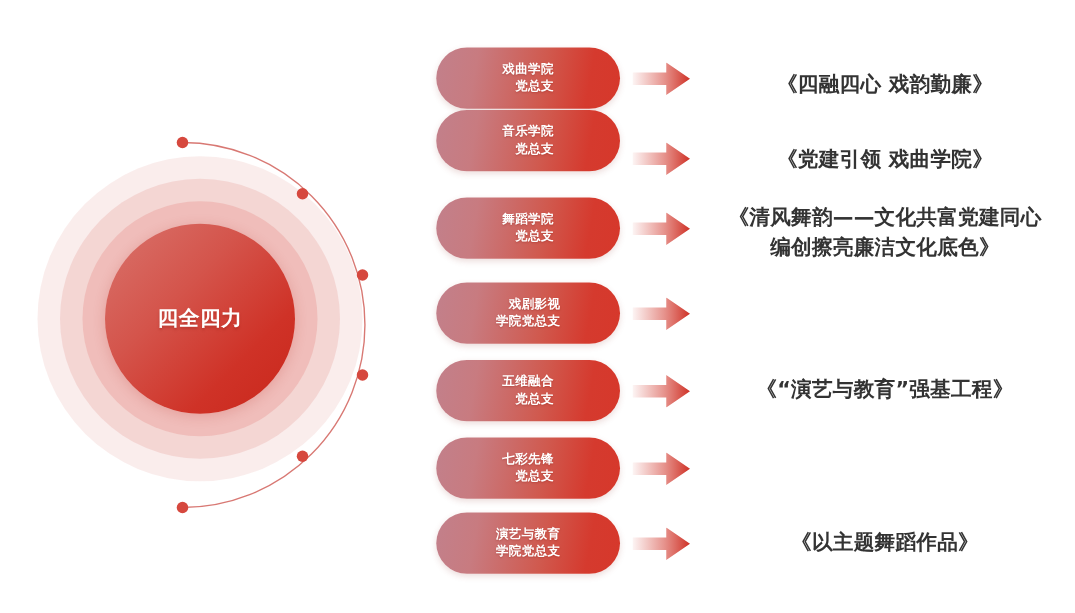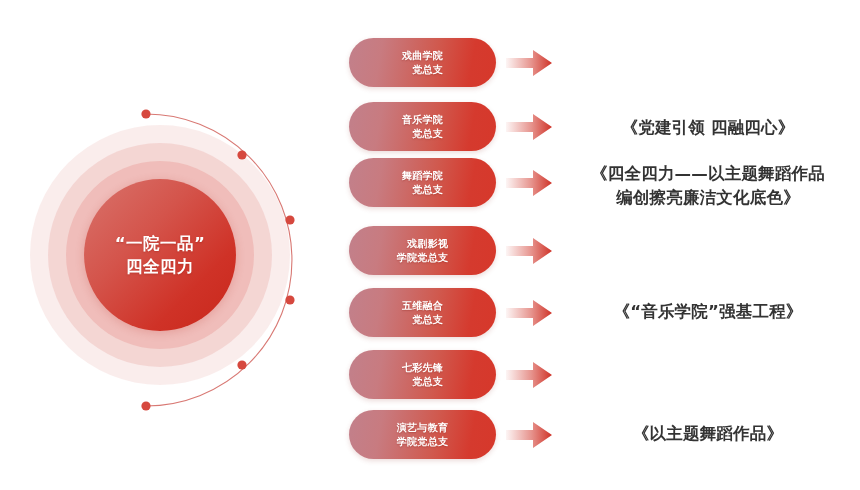--- a/index.html
+++ b/index.html
@@ -129,21 +129,20 @@
 <body>
 
 <div id="canvas">
 
   <div id="emblem">
     <div class="ring ring-outer3"></div>
     <div class="ring ring-outer2"></div>
     <div class="ring ring-outer1"></div>
     <div class="ring ring-core"></div>
     <div id="emblem-label">
-      <div>“一院一品”</div>
       <div>四全四力</div>
     </div>
   </div>
 
   <svg id="arc-svg" viewBox="0 0 320 300">
     <path d="M 126 4 A 146 146 0 0 1 126 296" fill="none" stroke="#d1605a" stroke-width="1.1" opacity=".85"></path>
     <circle cx="126" cy="4" r="4.6" fill="#d6483e"></circle>
     <circle cx="222" cy="45" r="4.6" fill="#d6483e"></circle>
     <circle cx="270" cy="110" r="4.6" fill="#d6483e"></circle>
     <circle cx="270" cy="190" r="4.6" fill="#d6483e"></circle>
@@ -158,52 +157,53 @@
   <svg class="arrow" style="top:50px" viewBox="0 0 46 26">
     <defs>
         <linearGradient id="ag1" x1="0" y1="0" x2="1" y2="0">
       <stop offset="0%" stop-color="#d23b30" stop-opacity=".05"></stop>
       <stop offset="55%" stop-color="#d23b30" stop-opacity=".55"></stop>
       <stop offset="100%" stop-color="#cf3227" stop-opacity="1"></stop>
     </linearGradient>
       </defs>
     <path d="M0 8 H27 V0 L46 13 L27 26 V18 H0 Z" fill="url(#ag1)"></path>
   </svg>
-
-  <div class="pill" style="top:102px">
+  <div class="title center" style="top:56px">《四融四心 戏韵勤廉》</div>
+
+  <div class="pill" style="top:88px">
     <span class="pill-label">音乐学院
 党总支</span>
   </div>
   <svg class="arrow" style="top:114px" viewBox="0 0 46 26">
     <defs>
         <linearGradient id="ag2" x1="0" y1="0" x2="1" y2="0">
       <stop offset="0%" stop-color="#d23b30" stop-opacity=".05"></stop>
       <stop offset="55%" stop-color="#d23b30" stop-opacity=".55"></stop>
       <stop offset="100%" stop-color="#cf3227" stop-opacity="1"></stop>
     </linearGradient>
       </defs>
     <path d="M0 8 H27 V0 L46 13 L27 26 V18 H0 Z" fill="url(#ag2)"></path>
   </svg>
-  <div class="title center" style="top:116px">《党建引领 四融四心》</div>
+  <div class="title center" style="top:116px">《党建引领 戏曲学院》</div>
 
   <div class="pill" style="top:158px">
     <span class="pill-label">舞蹈学院
 党总支</span>
   </div>
   <svg class="arrow" style="top:170px" viewBox="0 0 46 26">
     <defs>
         <linearGradient id="ag3" x1="0" y1="0" x2="1" y2="0">
       <stop offset="0%" stop-color="#d23b30" stop-opacity=".05"></stop>
       <stop offset="55%" stop-color="#d23b30" stop-opacity=".55"></stop>
       <stop offset="100%" stop-color="#cf3227" stop-opacity="1"></stop>
     </linearGradient>
       </defs>
     <path d="M0 8 H27 V0 L46 13 L27 26 V18 H0 Z" fill="url(#ag3)"></path>
   </svg>
-  <div class="title" style="top:162px; text-align:center">《四全四力——以主题舞蹈作品
+  <div class="title" style="top:162px; text-align:center">《清风舞韵——文化共富党建同心
 编创擦亮廉洁文化底色》</div>
 
   <div class="pill" style="top:226px">
     <span class="pill-label">戏剧影视
 学院党总支</span>
   </div>
   <svg class="arrow" style="top:238px" viewBox="0 0 46 26">
     <defs>
         <linearGradient id="ag4" x1="0" y1="0" x2="1" y2="0">
       <stop offset="0%" stop-color="#d23b30" stop-opacity=".05"></stop>
@@ -221,21 +221,21 @@
   <svg class="arrow" style="top:300px" viewBox="0 0 46 26">
     <defs>
         <linearGradient id="ag5" x1="0" y1="0" x2="1" y2="0">
       <stop offset="0%" stop-color="#d23b30" stop-opacity=".05"></stop>
       <stop offset="55%" stop-color="#d23b30" stop-opacity=".55"></stop>
       <stop offset="100%" stop-color="#cf3227" stop-opacity="1"></stop>
     </linearGradient>
       </defs>
     <path d="M0 8 H27 V0 L46 13 L27 26 V18 H0 Z" fill="url(#ag5)"></path>
   </svg>
-  <div class="title center" style="top:300px">《“音乐学院”强基工程》</div>
+  <div class="title center" style="top:300px">《“演艺与教育”强基工程》</div>
 
   <div class="pill" style="top:350px">
     <span class="pill-label">七彩先锋
 党总支</span>
   </div>
   <svg class="arrow" style="top:362px" viewBox="0 0 46 26">
     <defs>
         <linearGradient id="ag6" x1="0" y1="0" x2="1" y2="0">
       <stop offset="0%" stop-color="#d23b30" stop-opacity=".05"></stop>
       <stop offset="55%" stop-color="#d23b30" stop-opacity=".55"></stop>

